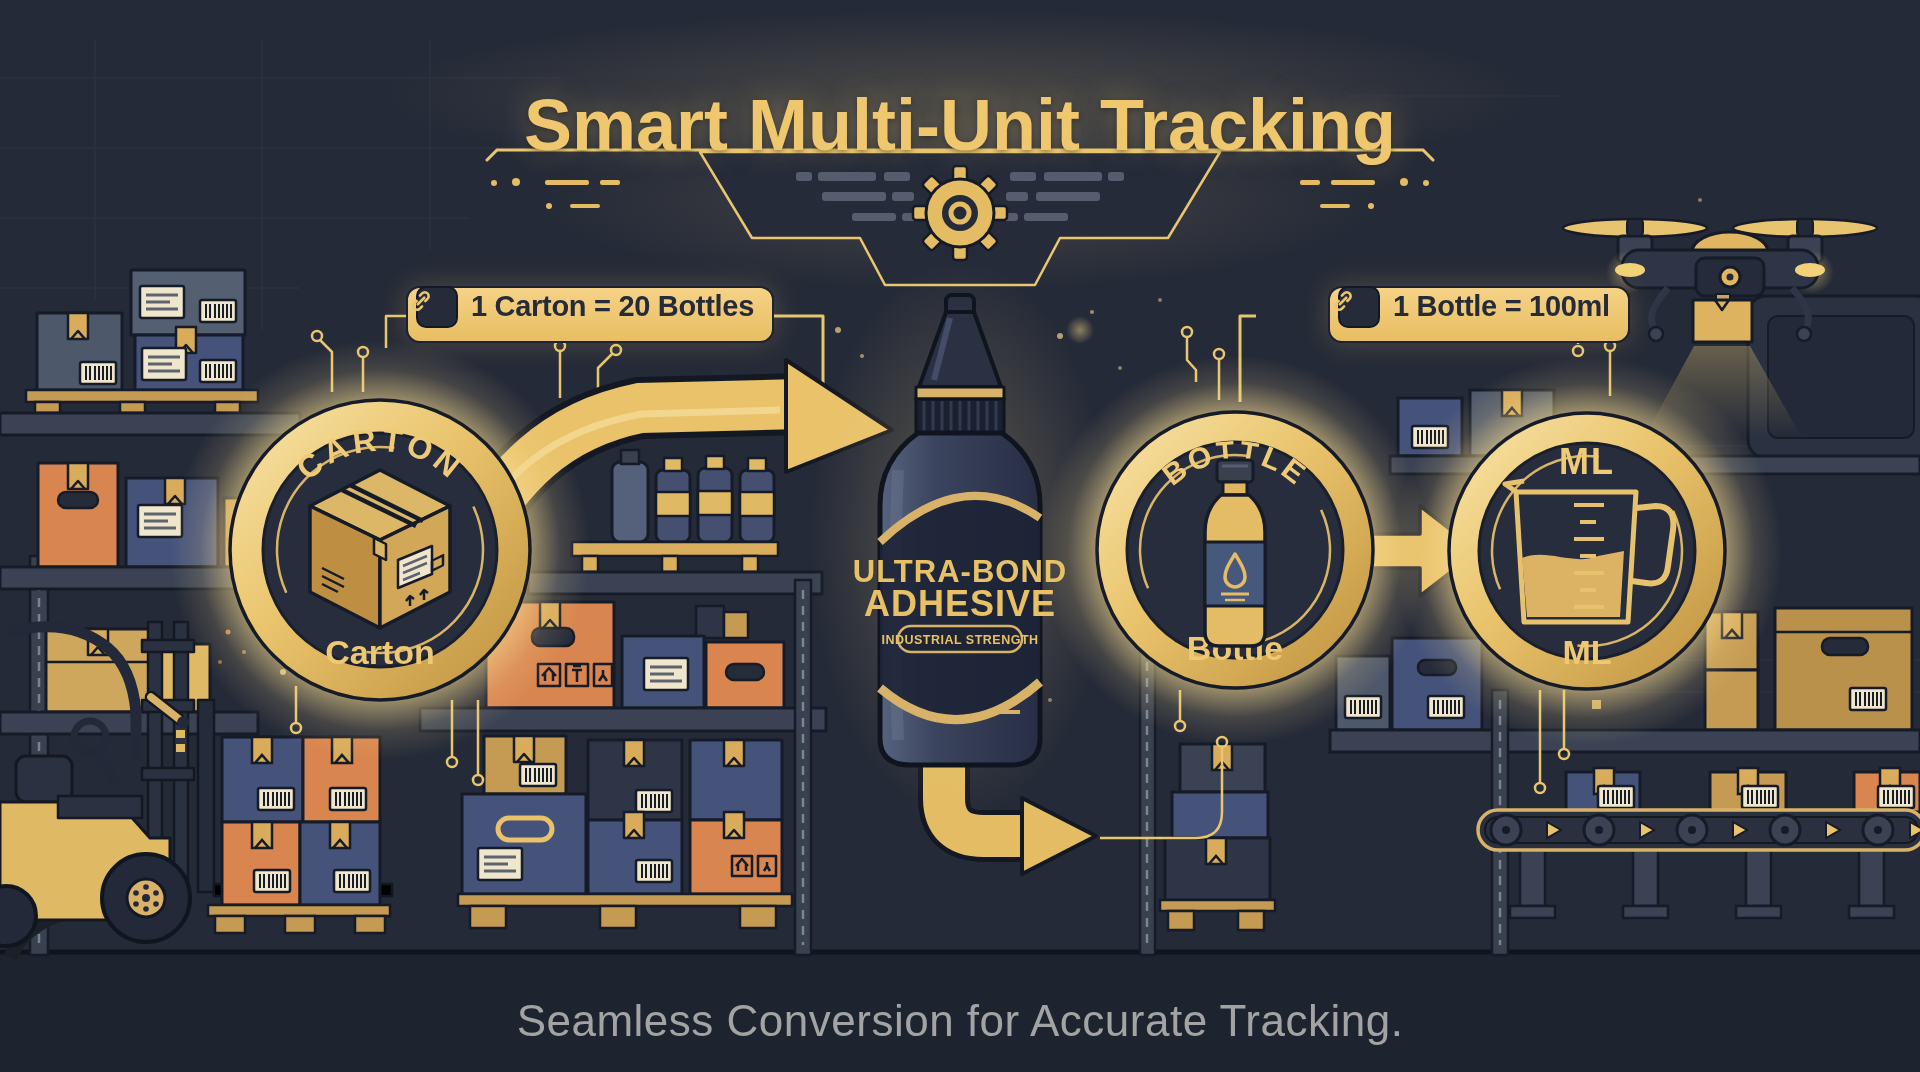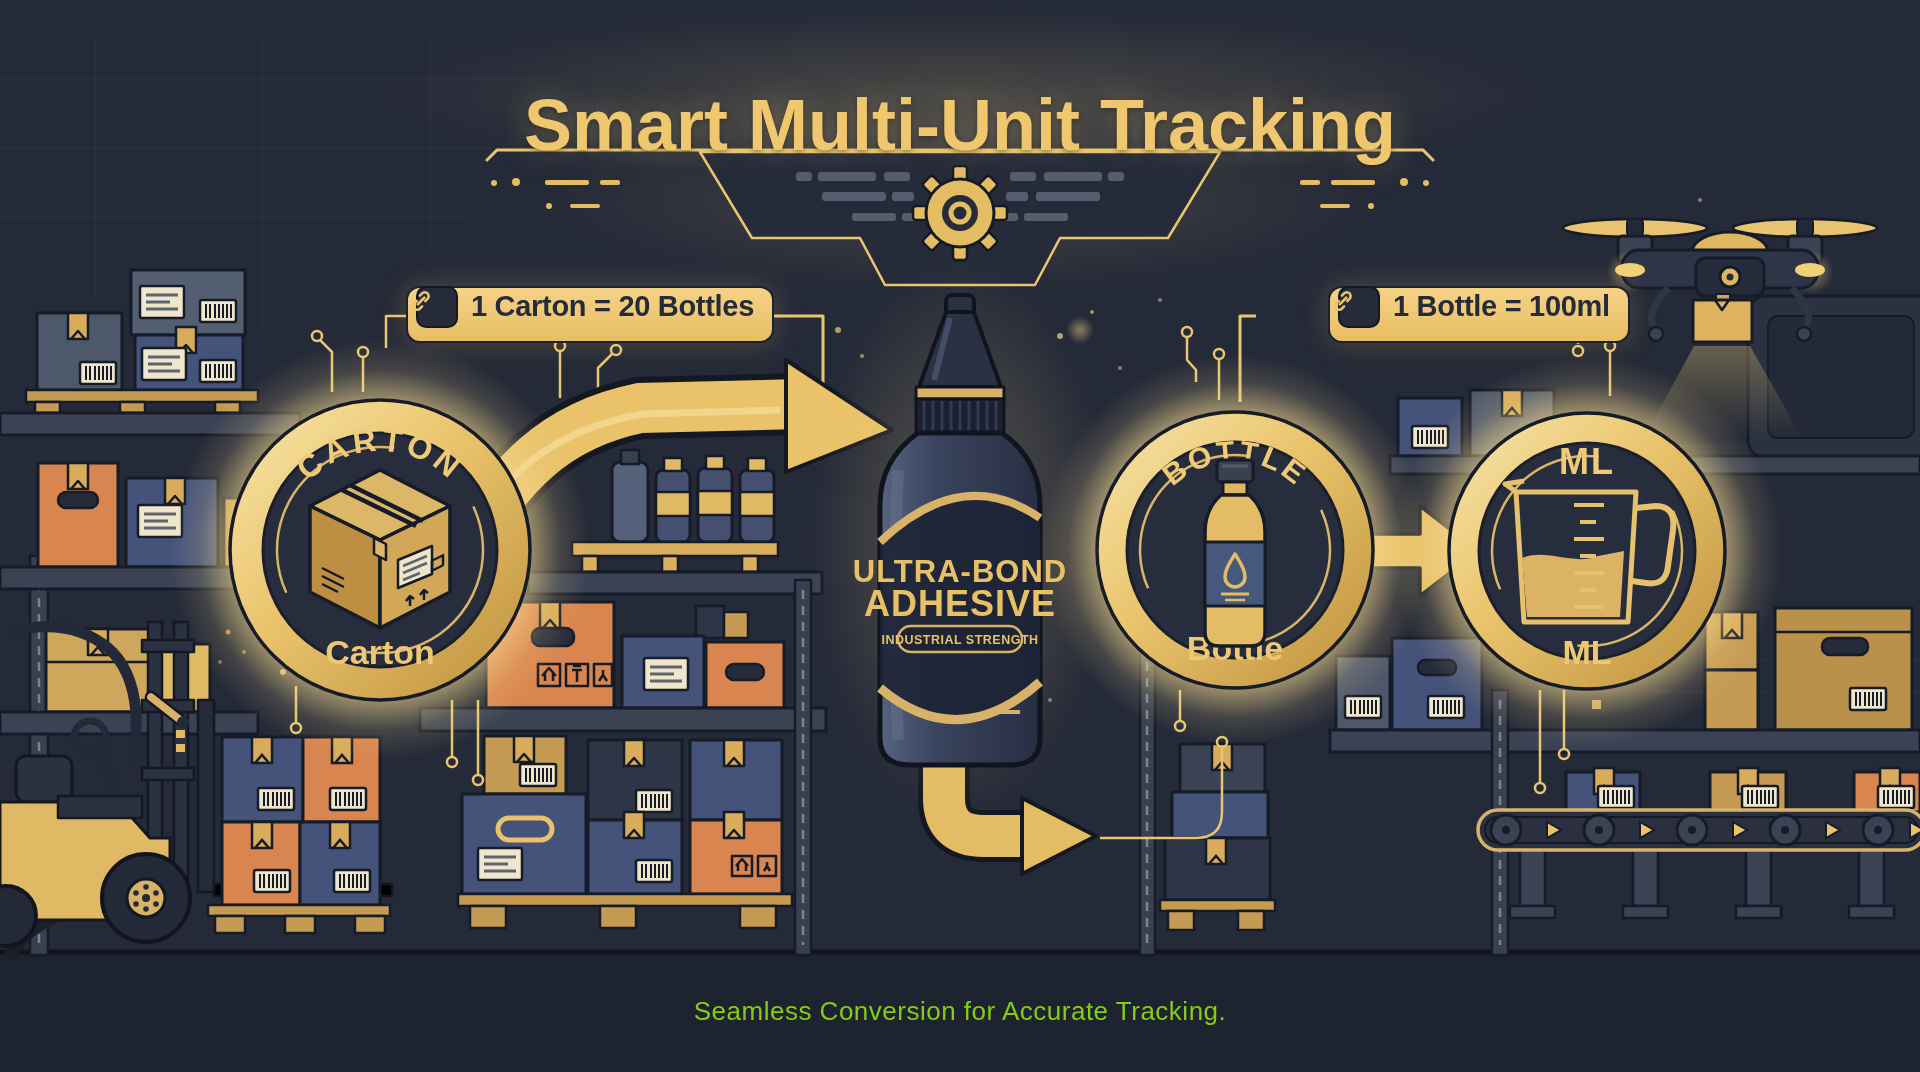--- a/index.html
+++ b/index.html
@@ -4,21 +4,21 @@
 <style>
   html,body{margin:0;padding:0;background:#181c27;}
   .stage{position:relative;width:1920px;height:1072px;overflow:hidden;
          background:#252a38;font-family:"Liberation Sans",sans-serif;}
   svg{position:absolute;inset:0;display:block;}
   svg text{font-family:"Liberation Sans",sans-serif;}
   .page-title{position:absolute;top:36px;left:0;width:100%;text-align:center;
     font-size:72px;font-weight:700;letter-spacing:0px;color:#eec76f;
     text-shadow:0 0 30px rgba(244,210,130,.35),0 2px 6px rgba(0,0,0,.45);}
   .page-caption{position:absolute;top:996px;left:0;width:100%;text-align:center;
-    font-size:26px;font-weight:500;letter-spacing:.5px;color:#84cc16;}
+    font-size:44px;font-weight:500;letter-spacing:.5px;color:#a3a3a3;}
   .conv-label{position:absolute;display:flex;align-items:center;gap:13px;
     background:linear-gradient(#f5d287,#e8be62);
     border:2px solid #1d2230;border-radius:14px;height:57px;
     padding:0 18px 16px 8px;box-shadow:0 0 28px rgba(240,200,110,.22);box-sizing:border-box;}
   .conv-label .chip{width:42px;height:42px;background:#262b3a;border:2px solid #141824;
     border-radius:10px;display:grid;place-items:center;box-sizing:border-box;flex:0 0 auto;}
   .conv-label .txt{font-size:29px;font-weight:700;color:#262b39;letter-spacing:-.3px;white-space:nowrap;}
   #label-carton{left:406px;top:286px;}
   #label-bottle{left:1328px;top:286px;}
 </style>

